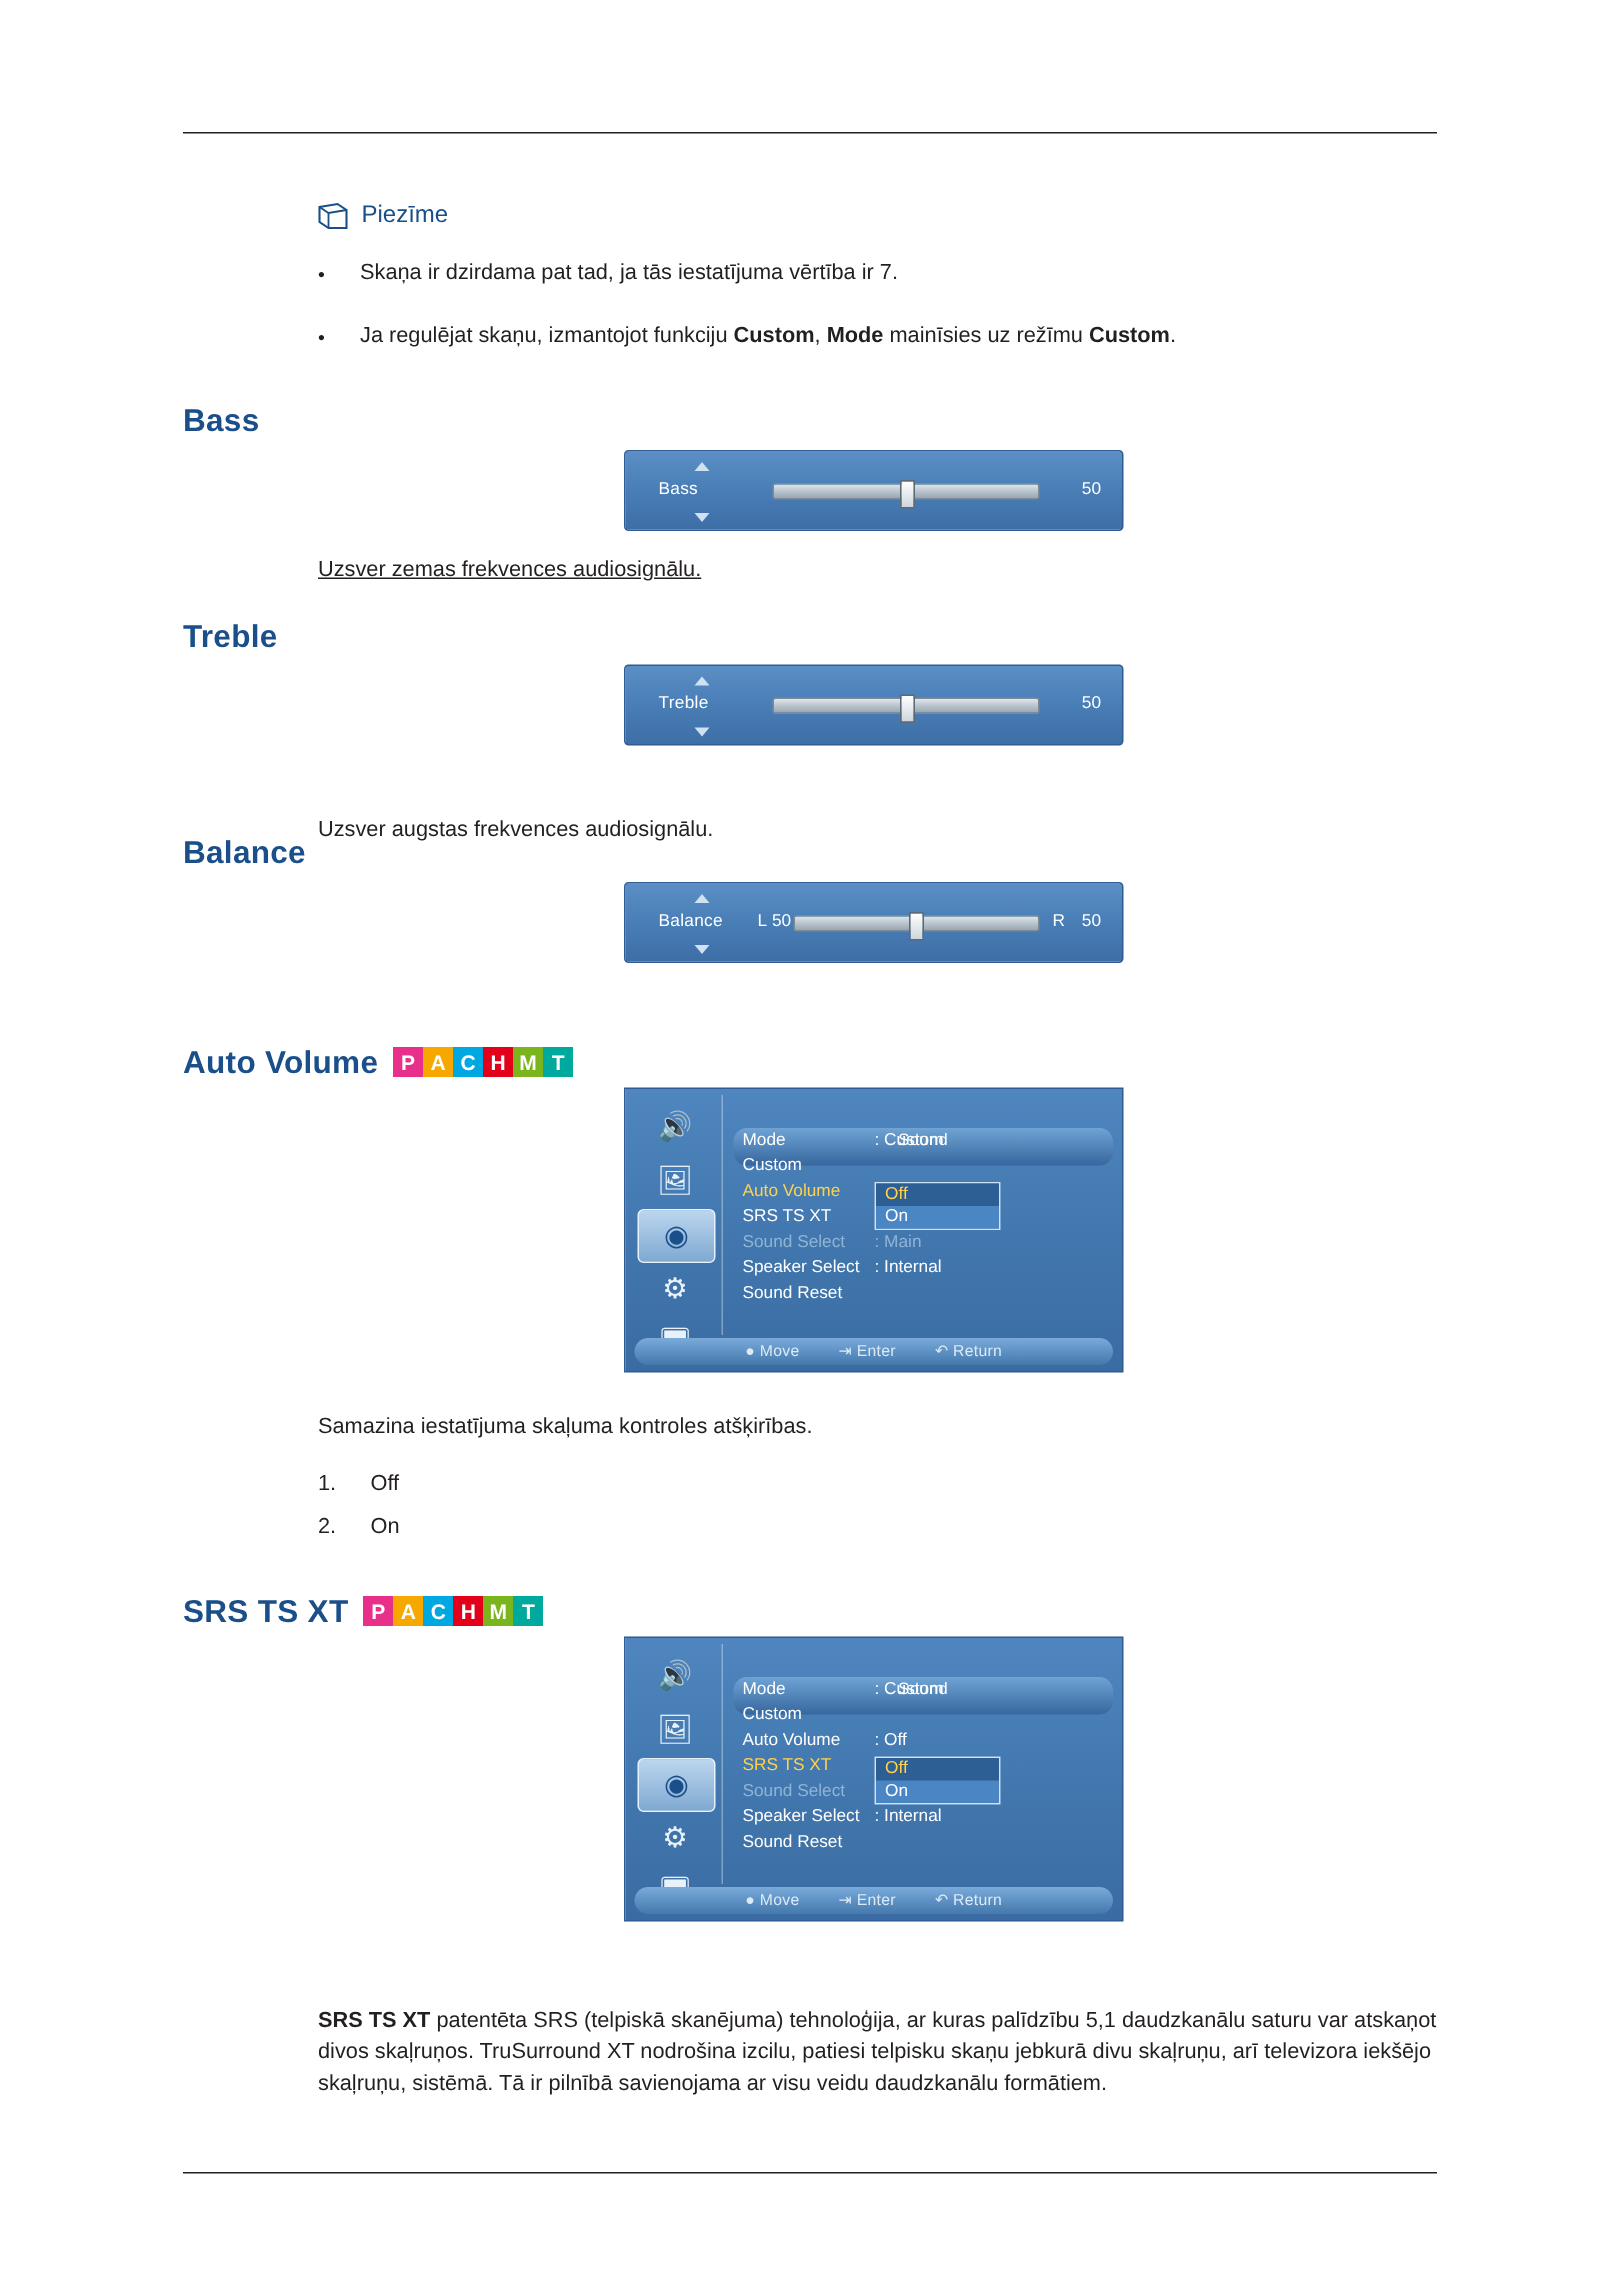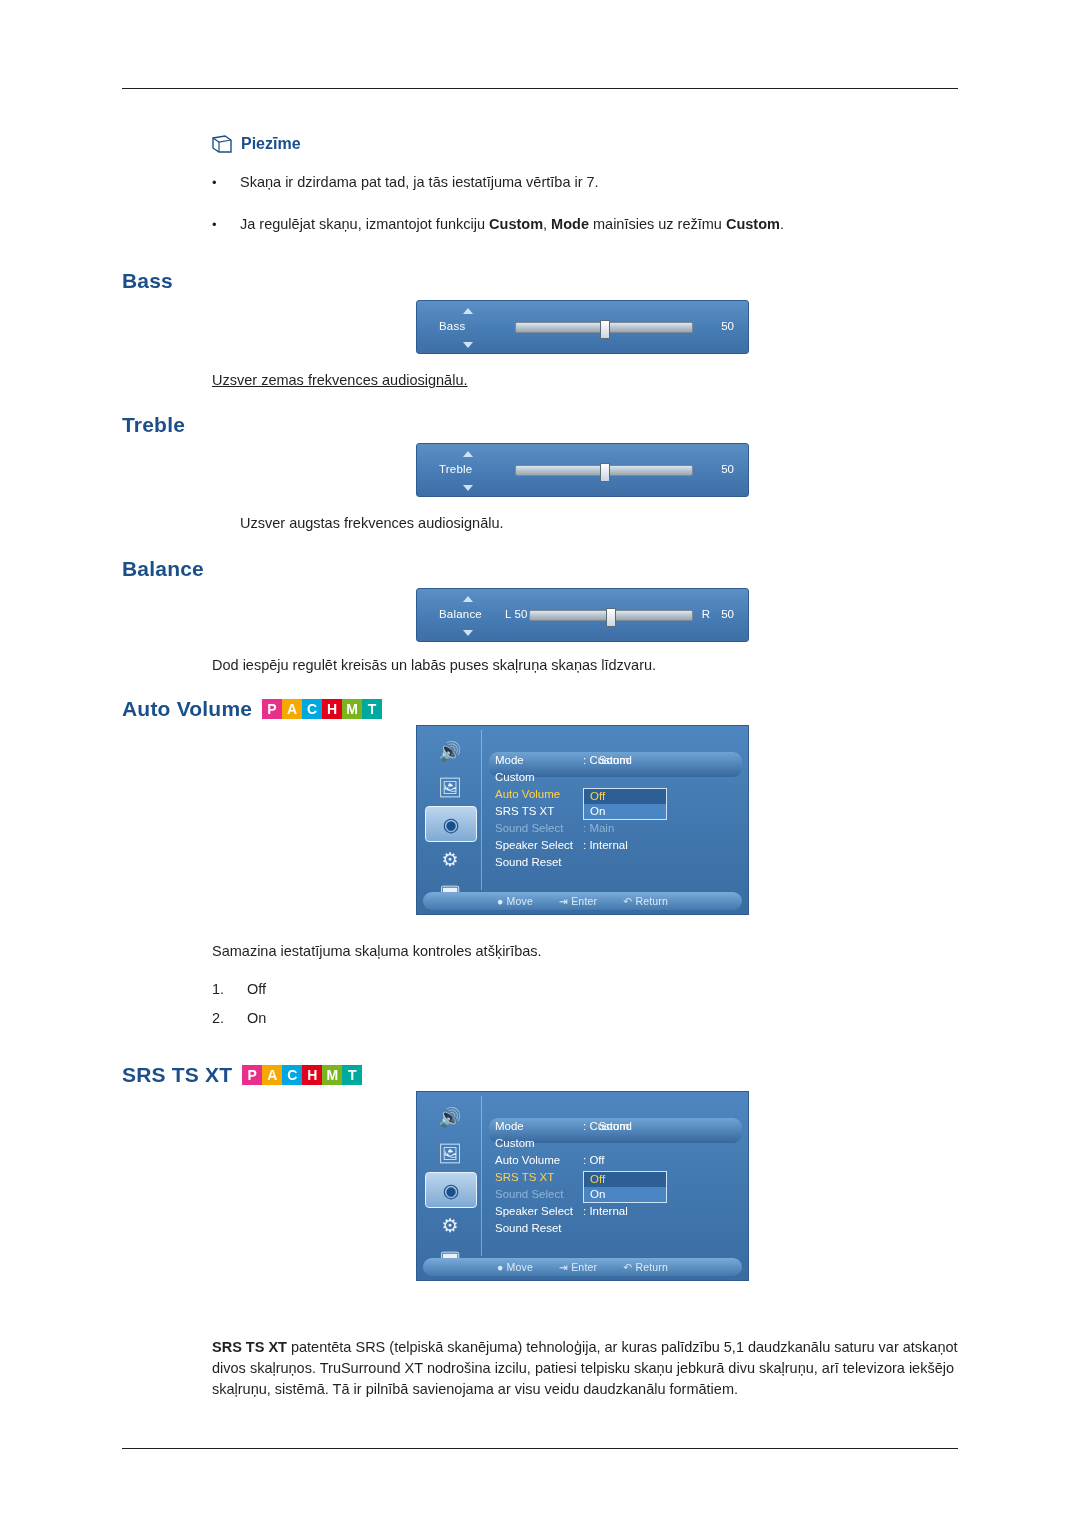--- a/index.html
+++ b/index.html
@@ -49,21 +49,21 @@
   }
 
   
   .note {
     position: absolute;
     top: 135px;
     left: 212px;
   }
   .note-title {
     font-size: 16px;
-    font-weight: bold;
+    font-weight: normal;
     color: #1a4f8a;
     display: flex;
     align-items: flex-start;
     gap: 9px;
   }
   .note-icon {
     width: 20px;
     height: 18px;
     display: inline-block;
   }
@@ -120,21 +120,21 @@
   }
 
   
   .para {
     position: absolute;
     font-size: 14.5px;
     line-height: 1.45;
     color: #231f20;
   }
   .p-bass   { top: 370px; left: 212px; text-decoration: underline; }
-  .p-treble { top: 513px; left: 212px; margin-left: 28px; }
+  .p-treble { top: 543px; left: 212px; }
   .p-balance{ top: 655px; left: 212px; }
   .p-autovol{ top: 941px; left: 212px; }
   .p-srs    { top: 1337px; left: 212px; width: 750px; }
 
   .numlist {
     position: absolute;
     top: 981px;
     left: 212px;
     font-size: 14.5px;
   }
@@ -395,21 +395,20 @@
       <div class="tri-dn"></div>
     </div>
     <div class="osd-label">Balance</div>
     <div class="osd-lval"><span>L</span>&nbsp;<span>50</span></div>
     <div class="osd-track bal">
       <div class="osd-knob" style="left:47%"></div>
     </div>
     <div class="osd-rlabel">R</div>
     <div class="osd-val">50</div>
   </div>
-  <div class="para p-balance">Dod iespēju regulēt kreisās un labās puses skaļruņa skaņas līdzvaru.</div>
 
   <h2 class="sec sec-autovol"><span>Auto Volume</span><span class="badges">
     <span class="badge" style="background: rgb(232, 48, 138);">P</span>
     <span class="badge" style="background: rgb(246, 168, 0);">A</span>
     <span class="badge" style="background: rgb(0, 168, 225);">C</span>
     <span class="badge" style="background: rgb(226, 0, 26);">H</span>
     <span class="badge" style="background: rgb(122, 181, 29);">M</span>
     <span class="badge" style="background: rgb(0, 169, 157);">T</span>
   </span></h2>
 

